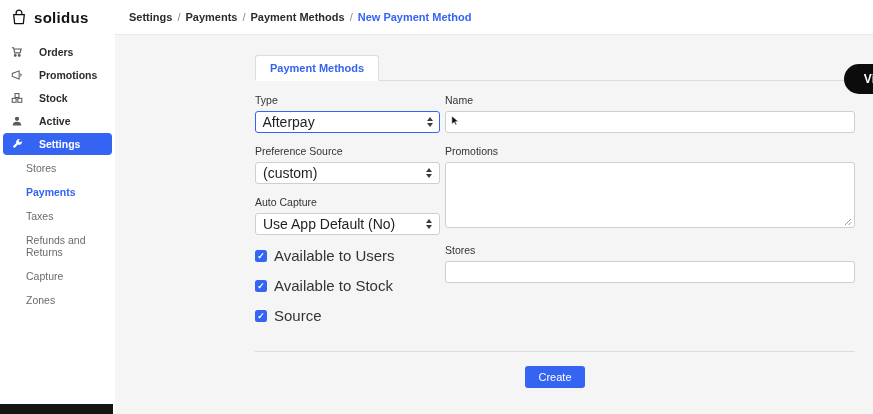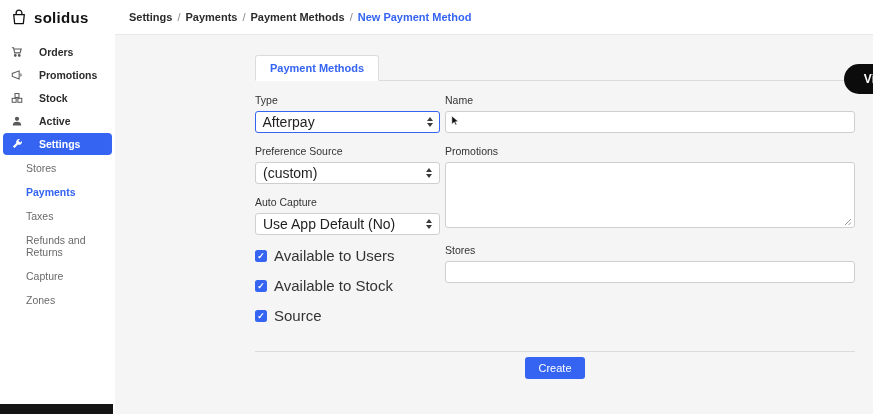--- a/index.html
+++ b/index.html
@@ -67,21 +67,21 @@
   .textarea-wrap{position:relative}
   .textarea{width:100%;height:66px;border:1px solid #cfcfcf;border-radius:3px;background:#fff;
             resize:none;font:11px "Liberation Sans",sans-serif;padding:4px 6px;outline:none}
   .grip{position:absolute;right:3px;bottom:6px;width:8px;height:8px;pointer-events:none}
 
   .cbrow{display:flex;align-items:center;gap:7px;margin-bottom:13px;cursor:pointer}
   .cb{width:12px;height:12px;background:var(--accent);border-radius:2.5px;flex:none;
       color:#fff;font-size:9px;line-height:12px;text-align:center;font-weight:700}
   .cb-label{font-size:15px;color:#333}
 
-  .footer-row{border-top:1px solid #dcdcdc;margin-top:14px;text-align:center;padding-top:5px}
+  .footer-row{border-top:1px solid #dcdcdc;margin-top:14px;text-align:center;padding-top:14px}
   .create-btn{background:var(--accent);color:#fff;border:0;border-radius:3px;
               font:11px "Liberation Sans",sans-serif;padding:5px 13px;cursor:pointer}
 
   .view-btn{position:absolute;top:29px;right:-38px;z-index:10;background:var(--dark-button);
             color:#fff;font-size:12px;font-weight:700;padding:8px 20px;border-radius:17px;
             border:0;cursor:pointer;white-space:nowrap}
 </style>
 </head>
 <body>
 

